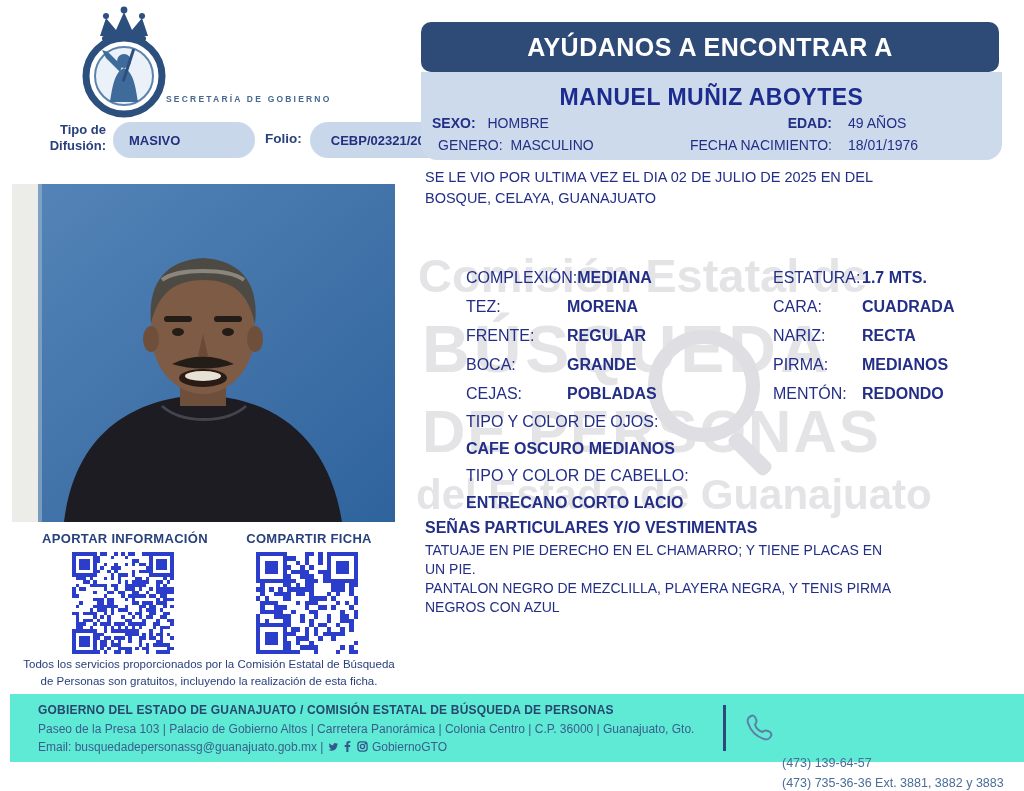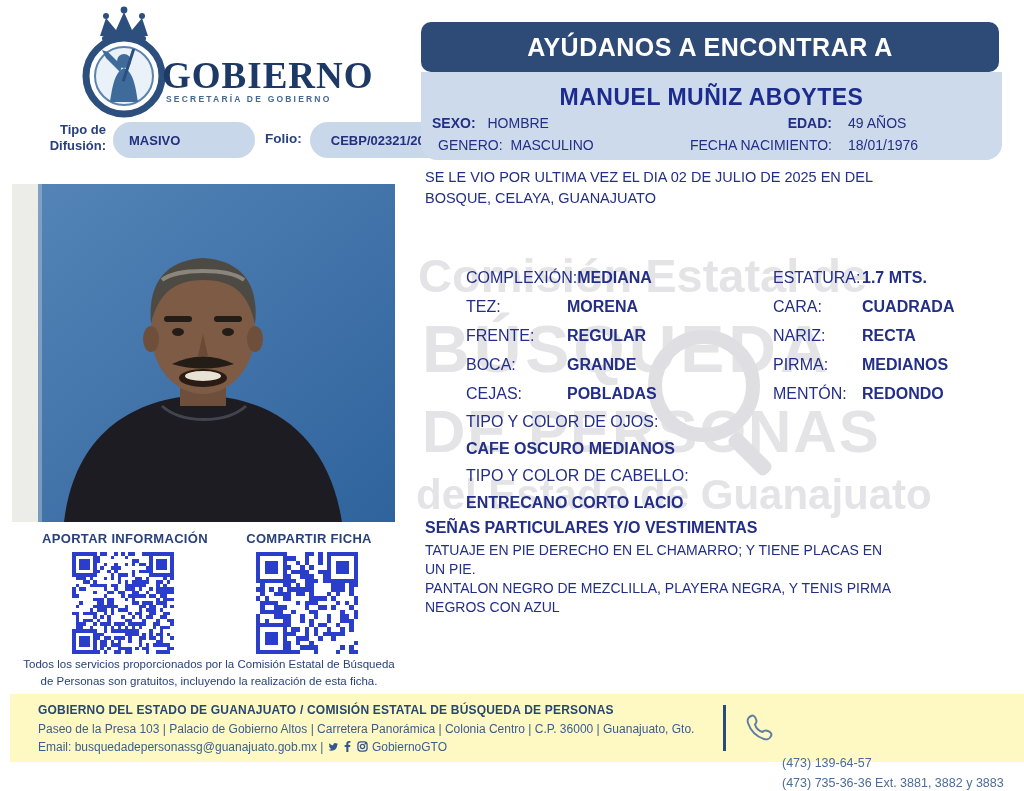--- a/index.html
+++ b/index.html
@@ -72,21 +72,21 @@
   
   .qr-label { position:absolute; z-index:2; font-size:13px; font-weight:bold; color:#28407c;
               text-align:center; letter-spacing:0.3px; }
   .qr-box { position:absolute; z-index:2; background:#ffffff; display:grid; }
   .qr-box div { width:100%; height:100%; }
   .qm { background:#2a3ecb; }
   .qr-note { left:16px; top:656px; width:386px; text-align:center; font-size:11.5px;
              color:#28407c; line-height:1.5; }
 
   
-  .footer { left:10px; top:694px; width:1014px; height:68px; background:#fef9c3; }
+  .footer { left:10px; top:694px; width:1014px; height:68px; background:#5eead4; }
   .f-title { position:absolute; left:28px; top:9px; font-size:12px; font-weight:bold;
              color:#27476f; letter-spacing:0.2px; }
   .f-addr  { position:absolute; left:28px; top:28px; font-size:12px; color:#3b5e8c; }
   .f-email { position:absolute; left:28px; top:46px; font-size:12px; color:#3b5e8c; }
   .f-div { position:absolute; left:713px; top:11px; width:3px; height:46px; background:#2c4a76; }
   .f-phones { position:absolute; left:772px; top:15px; font-size:12.5px; color:#4a6d99; line-height:1.6;margin-top:44px; }
   .soc { display:inline-block; vertical-align:-1px; margin:0 1px; }
 </style>
 </head>
 <body>
@@ -110,21 +110,20 @@
       <rect x="40" y="30" width="44" height="5" rx="2" fill="#2c4f7d"></rect>
 
       <circle cx="62" cy="70" r="38" fill="#ffffff" stroke="#2c4f7d" stroke-width="7"></circle>
       <circle cx="62" cy="70" r="29" fill="#eaf1f8" stroke="#5b83ad" stroke-width="2"></circle>
 
       <circle cx="62" cy="55" r="7" fill="#3f6b9b"></circle>
       <path d="M62 62 C52 66 50 84 48 96 L76 96 C74 84 72 66 62 62 Z" fill="#3f6b9b"></path>
       <path d="M58 66 L44 52 L40 44 L46 46 L60 60 Z" fill="#3f6b9b"></path>
       <rect x="65" y="42" width="3" height="34" fill="#2c4f7d" transform="rotate(18 66 59)"></rect>
     </svg>
-    <div class="gob-word">GOBIERNO</div>
     <div class="gob-sub">SECRETARÍA DE GOBIERNO</div>
   </div>
 
   <div class="z dif-label">Tipo de Difusión:</div>
   <div class="pill pill-masivo z">MASIVO</div>
   <div class="z folio-label">Folio:</div>
   <div class="pill pill-folio z">CEBP/02321/2025</div>
 
   <div class="z photo">
     <svg width="383" height="338" viewBox="0 0 383 338">

